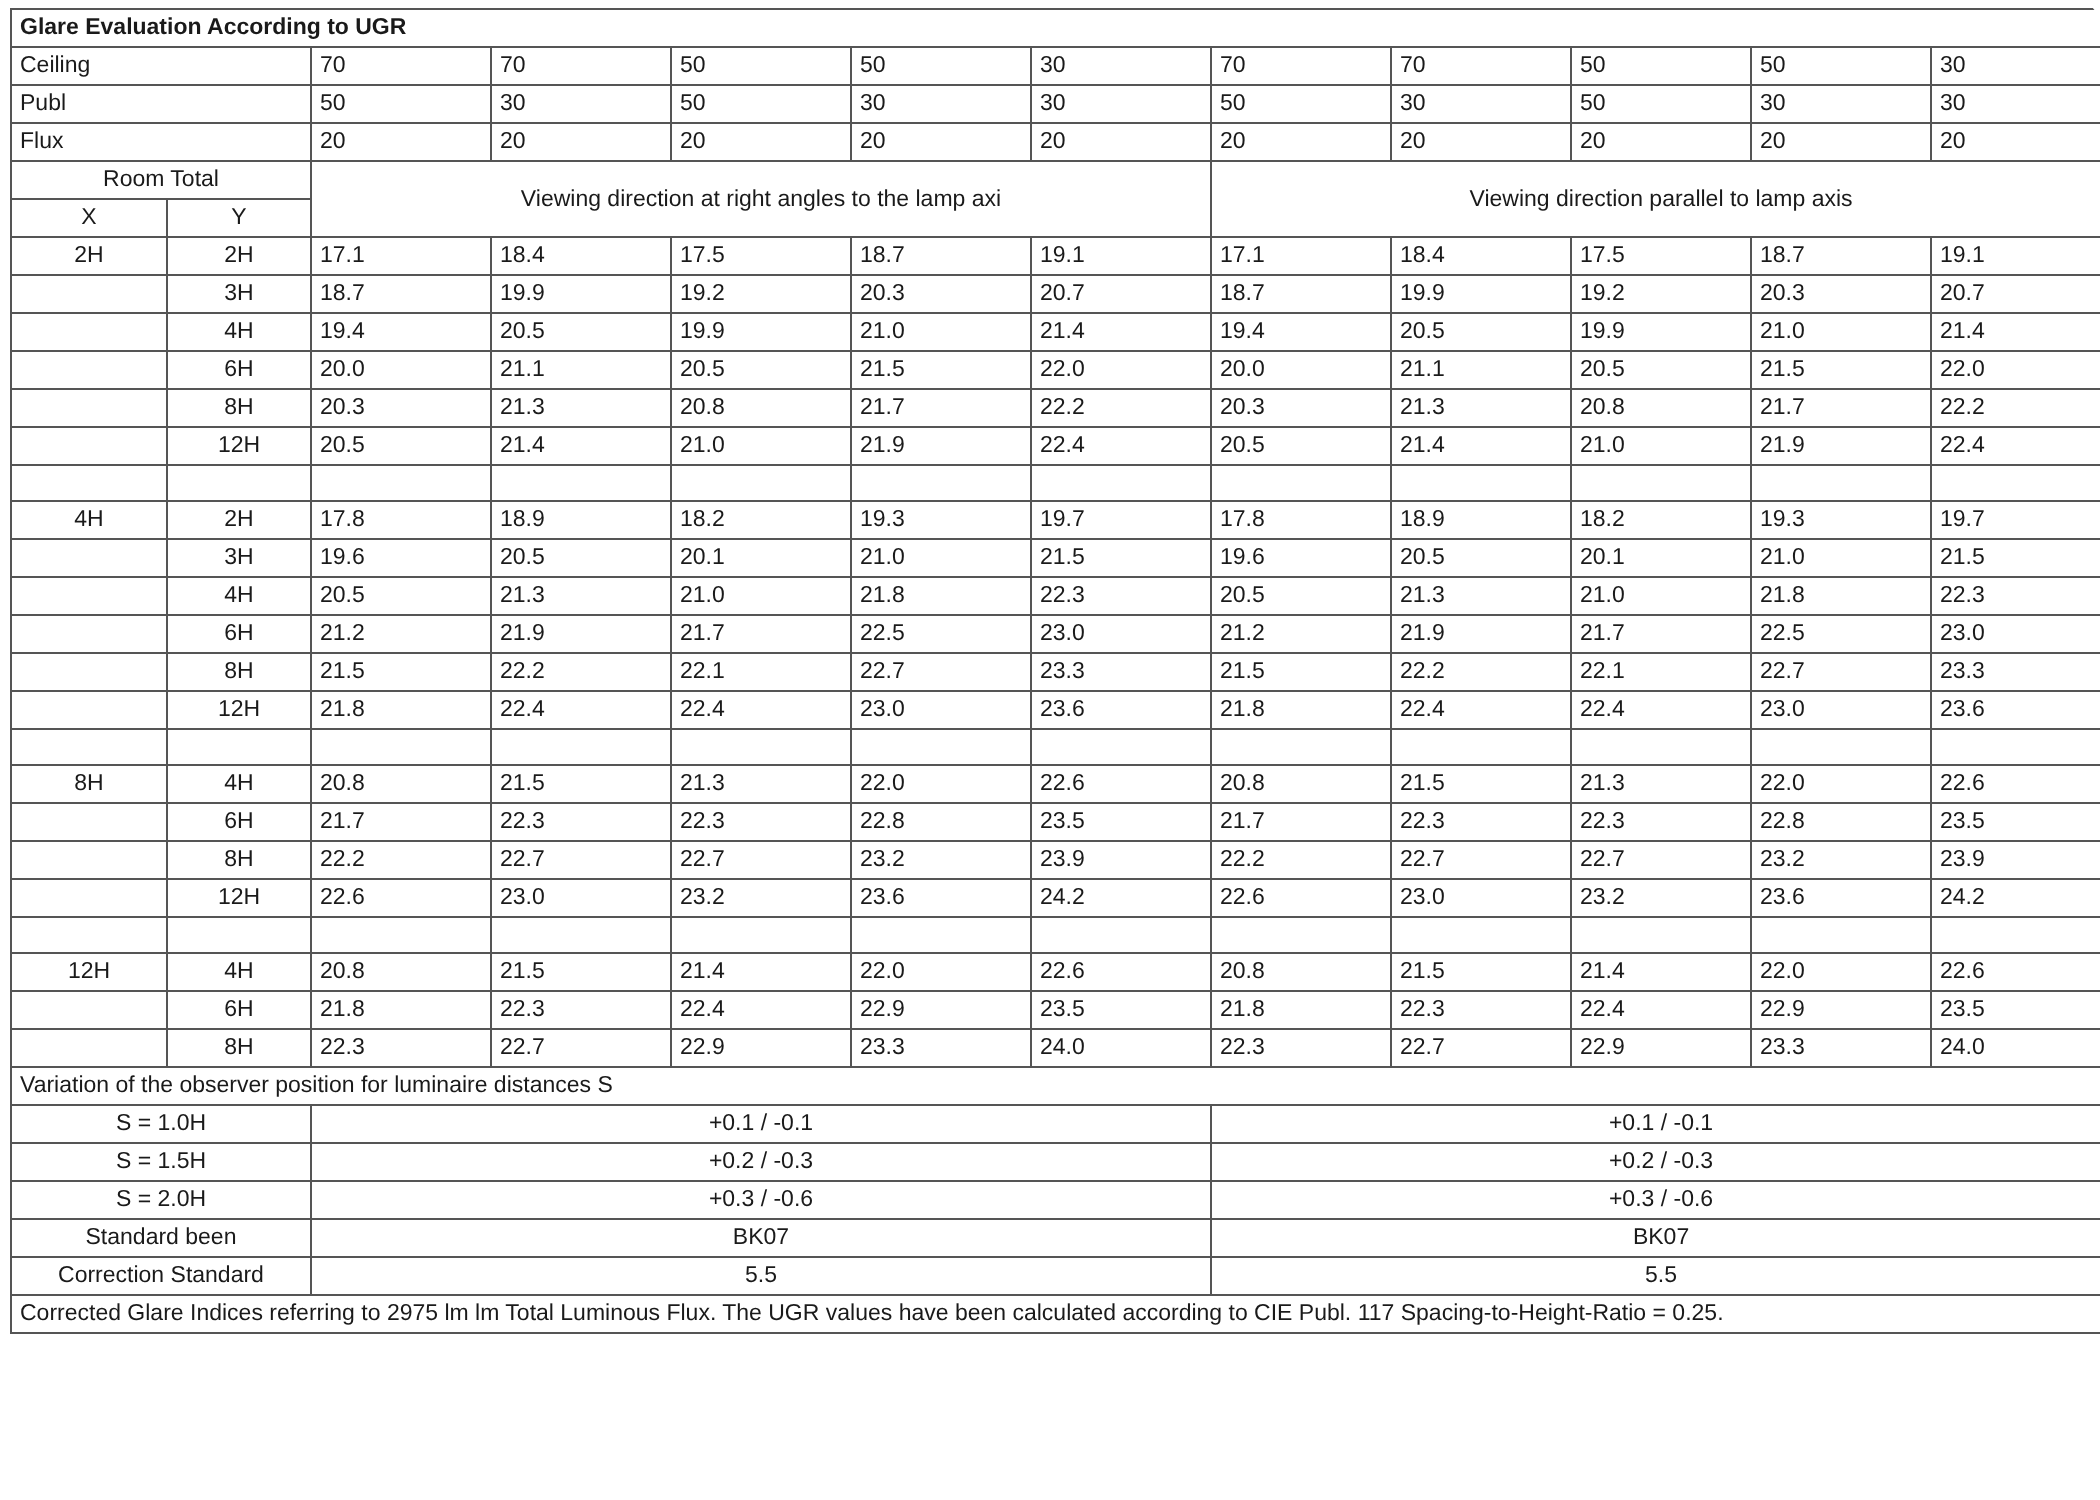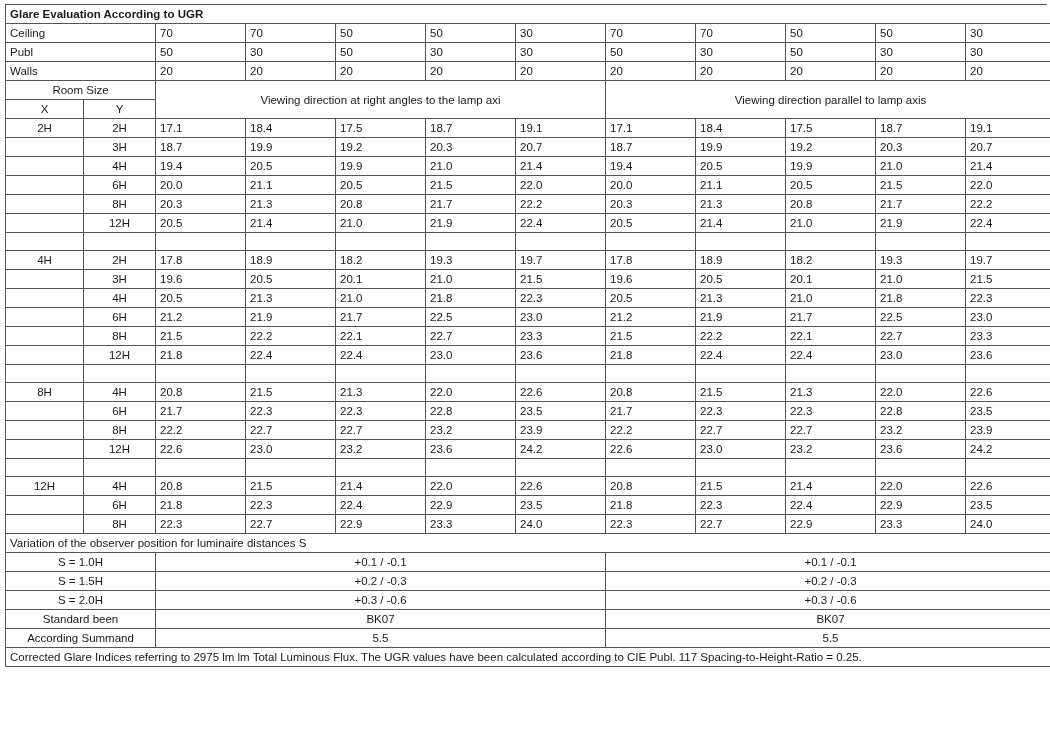--- a/index.html
+++ b/index.html
@@ -110,35 +110,35 @@
         <td class="num">50</td>
         <td class="num">30</td>
         <td class="num">30</td>
         <td class="num">50</td>
         <td class="num">30</td>
         <td class="num">50</td>
         <td class="num">30</td>
         <td class="num">30</td>
       </tr>
       <tr>
-        <td class="lbl" colspan="2">Walls</td>
-        <td class="num">20</td>
-        <td class="num">20</td>
-        <td class="num">20</td>
-        <td class="num">20</td>
-        <td class="num">20</td>
-        <td class="num">20</td>
-        <td class="num">20</td>
-        <td class="num">20</td>
-        <td class="num">20</td>
-        <td class="num">20</td>
-      </tr>
-
-      <tr>
-        <td class="ctr nb-bot" colspan="2">Room Size</td>
+        <td class="lbl" colspan="2">Flux</td>
+        <td class="num">20</td>
+        <td class="num">20</td>
+        <td class="num">20</td>
+        <td class="num">20</td>
+        <td class="num">20</td>
+        <td class="num">20</td>
+        <td class="num">20</td>
+        <td class="num">20</td>
+        <td class="num">20</td>
+        <td class="num">20</td>
+      </tr>
+
+      <tr>
+        <td class="ctr nb-bot" colspan="2">Room Total</td>
         <td class="hdr-span" colspan="5" rowspan="2">Viewing direction at right angles to the lamp axi</td>
         <td class="hdr-span" colspan="5" rowspan="2">Viewing direction parallel to lamp axis</td>
       </tr>
       <tr>
         <td class="roomsize-x nb-top">X</td>
         <td class="roomsize-y nb-top">Y</td>
       </tr>
 
       <tr>
         <td class="grp-x nb-bot">2H</td>
@@ -470,21 +470,21 @@
         <td class="ctr nb-top" colspan="5">+0.3 / -0.6</td>
         <td class="ctr nb-top" colspan="5">+0.3 / -0.6</td>
       </tr>
 
       <tr>
         <td class="ctr nb-bot" colspan="2">Standard been</td>
         <td class="ctr nb-bot" colspan="5">BK07</td>
         <td class="ctr nb-bot" colspan="5">BK07</td>
       </tr>
       <tr>
-        <td class="ctr nb-top" colspan="2">According Summand</td>
+        <td class="ctr nb-top" colspan="2">Correction Standard</td>
         <td class="ctr nb-top" colspan="5">5.5</td>
         <td class="ctr nb-top" colspan="5">5.5</td>
       </tr>
 
       <tr>
         <td class="footer-cell tall" colspan="12">Corrected Glare Indices referring to 2975 lm lm Total Luminous Flux. The UGR values have been calculated according to CIE Publ. 117    Spacing-to-Height-Ratio = 0.25.</td>
       </tr>
     </tbody>
   </table>
 </div>

